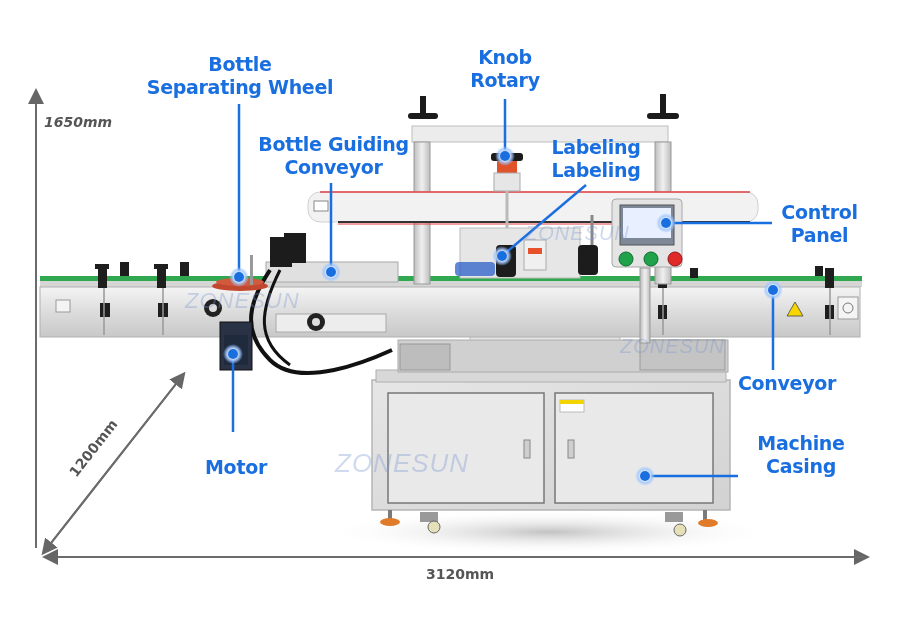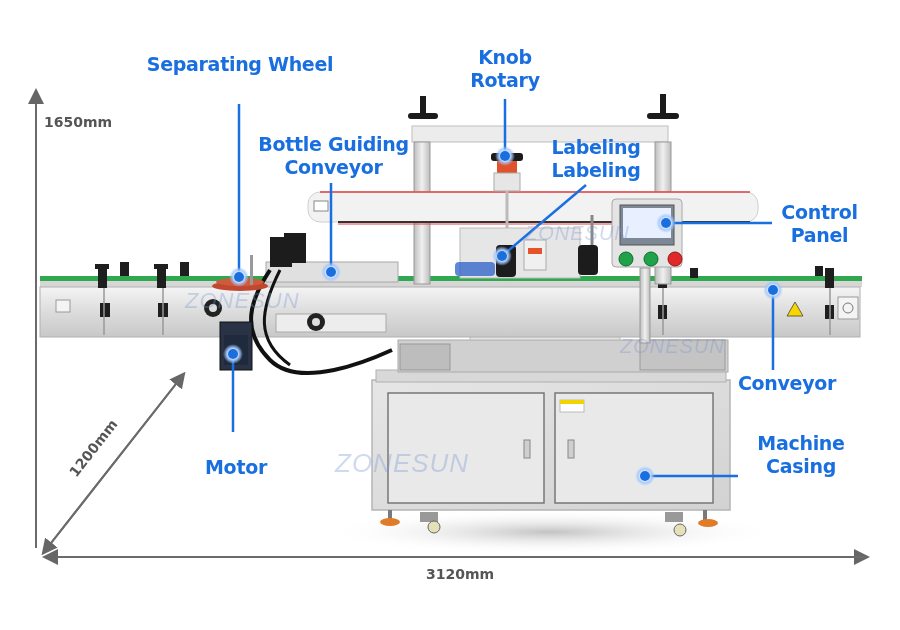--- a/index.html
+++ b/index.html
@@ -240,25 +240,26 @@
           <circle cx="645" cy="476" r="5" fill="#1a6fe0"></circle>
         </g>
     </g>
   </svg>
 
   <div class="watermark" style="left:335px;top:448px;">ZONESUN</div>
   <div class="watermark" style="left:185px;top:288px;font-size:22px;">ZONESUN</div>
   <div class="watermark" style="left:525px;top:222px;font-size:20px;">ZONESUN</div>
   <div class="watermark" style="left:620px;top:335px;font-size:20px;">ZONESUN</div>
 
-  <div class="dim" style="left:44px;top:114px;">1650mm</div>
+  <div class="dim" style="left:44px;top:114px;font-style:italic;">1650mm</div>
   <div class="dim" style="left:66px;top:470px;transform:rotate(-52deg);transform-origin:left top;">1200mm</div>
   <div class="dim" style="left:426px;top:566px;">3120mm</div>
 
   <div class="label" style="left:140px;top:53px;width:200px;">
+    <div>Bottle</div>
     <div>Separating Wheel</div>
   </div>
   <div class="label" style="left:246px;top:133px;width:175px;">
     <div>Bottle Guiding</div>
     <div>Conveyor</div>
   </div>
   <div class="label" style="left:455px;top:46px;width:100px;">
     <div>Knob</div>
     <div>Rotary</div>
   </div>

